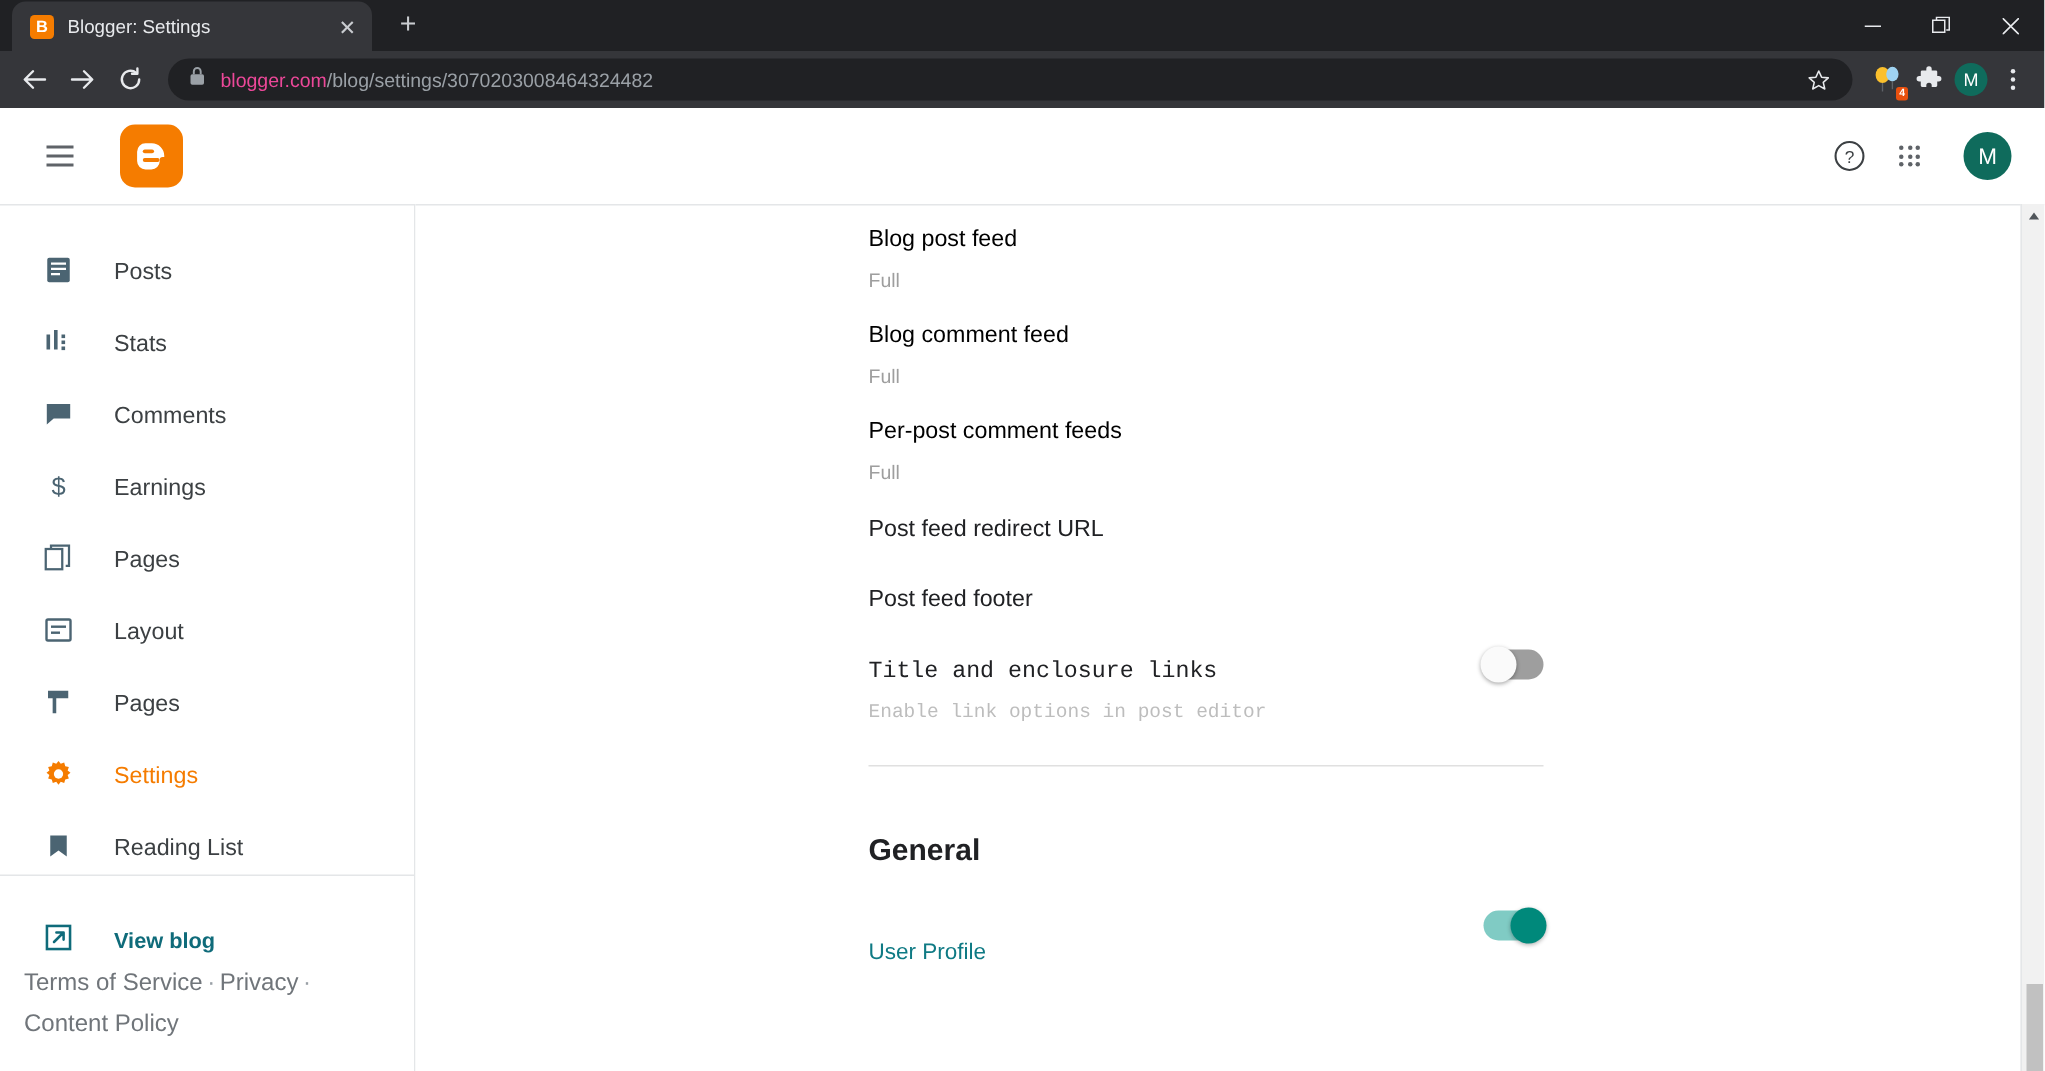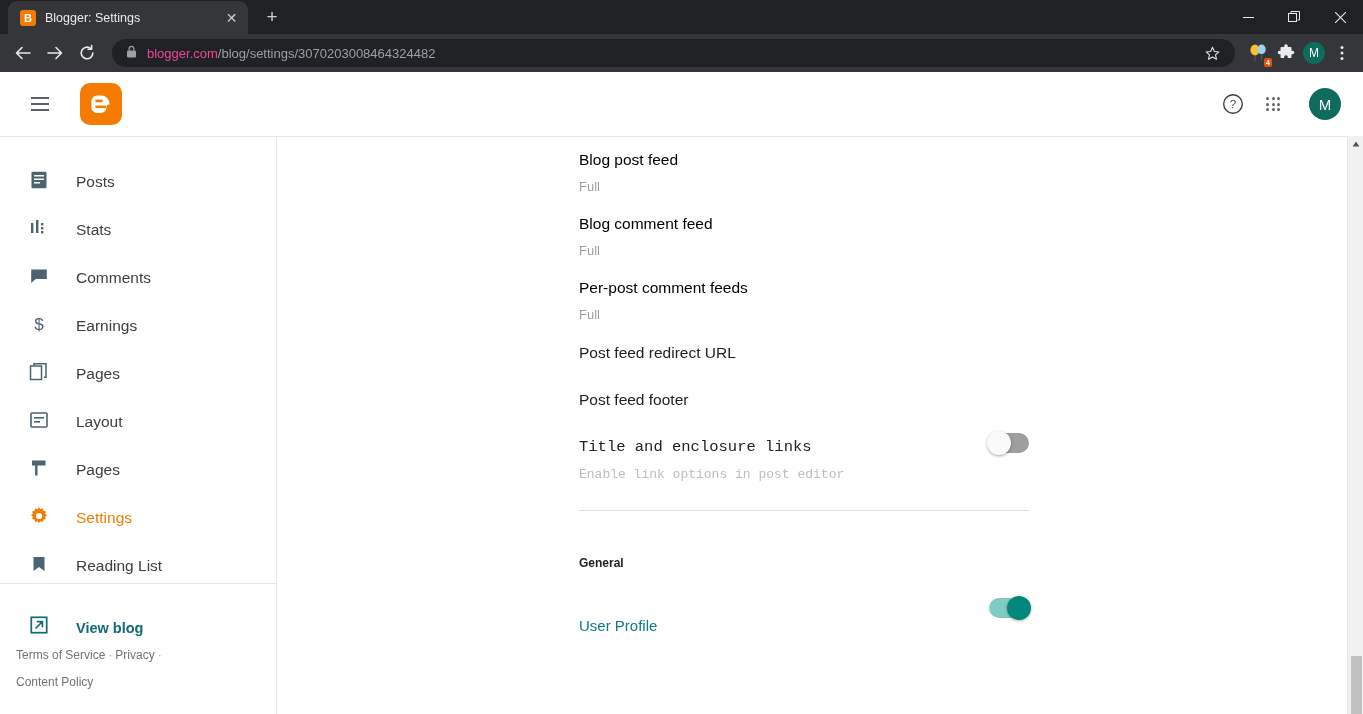--- a/index.html
+++ b/index.html
@@ -125,21 +125,21 @@
     width: 22px; height: 22px; display: flex; align-items: center;
     justify-content: center; color: #4b6472; flex: 0 0 auto;
   }
   .nav-label { font-size: 15.5px; color: #3c4043; }
   .nav-item.active .nav-label { color: #f57c00; }
   .nav-item.active .nav-ico { color: #f57c00; }
   .nav-sep { height: 1px; background: #e4e6e8; margin: 8px 0 4px 0; }
   .nav-item.viewblog .nav-label { color: #0f6b7a; font-weight: bold; font-size: 14.5px; }
   .nav-item.viewblog .nav-ico { color: #0f6b7a; }
   .footer-links {
-    padding: 6px 0 0 16px; font-size: 12px; color: #70757a; line-height: 27px;
+    padding: 6px 0 0 16px; font-size: 16px; color: #70757a; line-height: 27px;
   }
   .footer-links a { color: #70757a; text-decoration: none; cursor: pointer; }
   .footer-links .dot { color: #9aa0a6; margin: 0 3px; }
 
   
   .main {
     flex: 1; border-top: 1px solid #e4e6e8; background: #fff;
     padding: 0 0 0 302px; position: relative; overflow: hidden;
   }
   .setting-row {
@@ -158,21 +158,21 @@
   .toggle .knob {
     position: absolute; top: -2px; width: 24px; height: 24px;
     border-radius: 50%; transition: none;
   }
   .toggle.off { background: #9e9e9e; }
   .toggle.off .knob { left: -2px; background: #fafafa; box-shadow: 0 1px 3px rgba(0,0,0,.35); }
   .toggle.on { background: #80cbc4; }
   .toggle.on .knob { right: -2px; background: #00897b; box-shadow: 0 1px 3px rgba(0,0,0,.3); }
 
   .section-divider { width: 450px; height: 1px; background: #e0e0e0; margin: 26px 0 0 0; }
-  .section-head { font-size: 12px; font-weight: bold; color: #202124; padding-top: 45px; }
+  .section-head { font-size: 20px; font-weight: bold; color: #202124; padding-top: 45px; }
   .link-row { padding-top: 20px; }
   .link-row a { font-size: 15px; color: #0f7a84; text-decoration: none; cursor: pointer; }
 
   
   .scrollbar {
     position: absolute; right: 0; top: 0; width: 16px; height: 616px;
     background: #f1f1f1; border-left: 1px solid #e4e6e8;
   }
   .sb-arrow {
     height: 16px; display: flex; align-items: center; justify-content: center;

